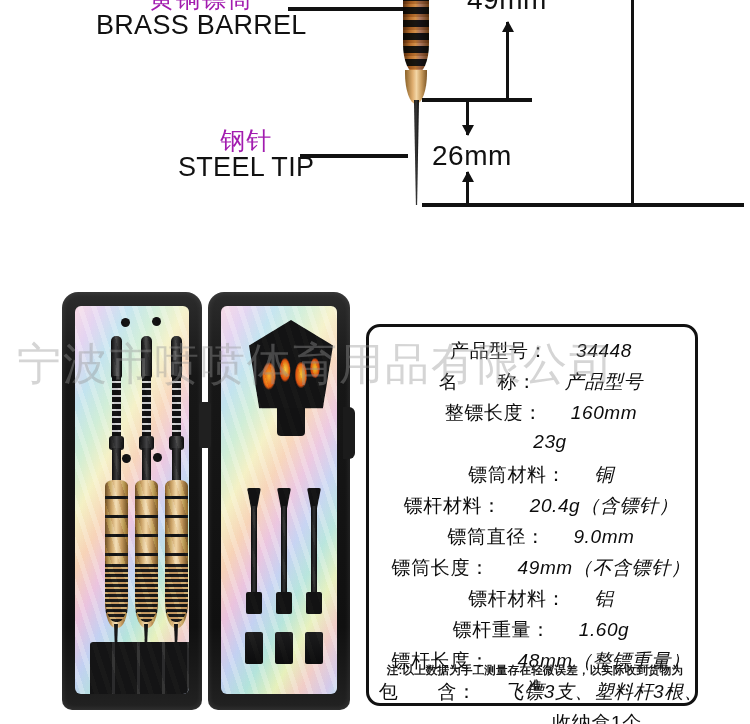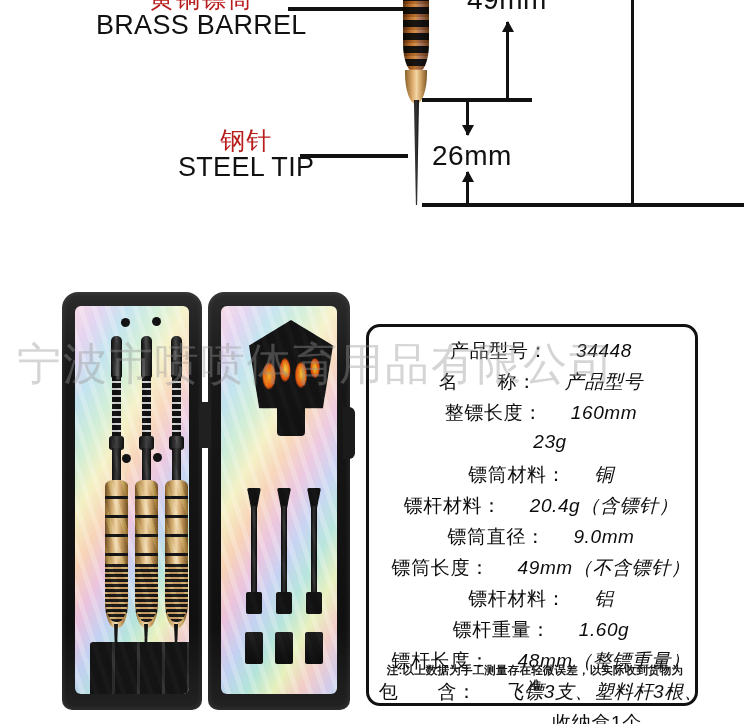--- a/index.html
+++ b/index.html
@@ -26,21 +26,21 @@
 
   .label-block {
     position: absolute;
     text-align: center;
     line-height: 1.02;
     white-space: nowrap;
   }
   .label-cn {
     font-size: 25px;
     letter-spacing: 1px;
-    color: #b91c1c;
+    color: #a21caf;
   }
   .label-en {
     font-size: 27px;
     letter-spacing: 0.3px;
     color: #111;
   }
 
   #brass-barrel-label { left: 96px; top: -14px; }
   #steel-tip-label    { left: 178px; top: 128px; }
 

